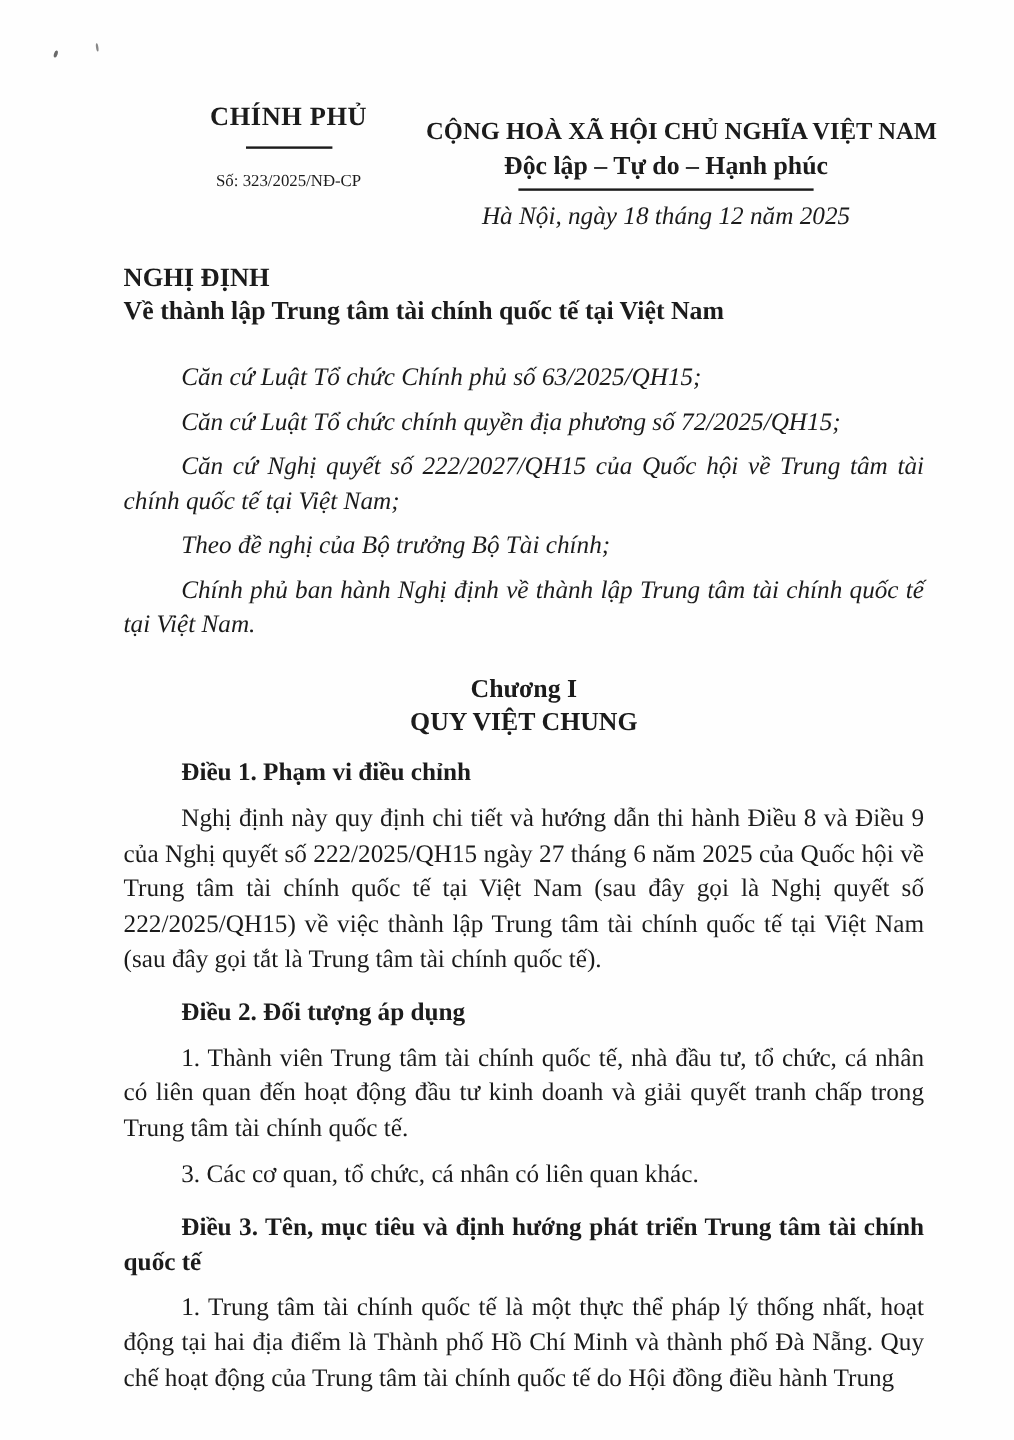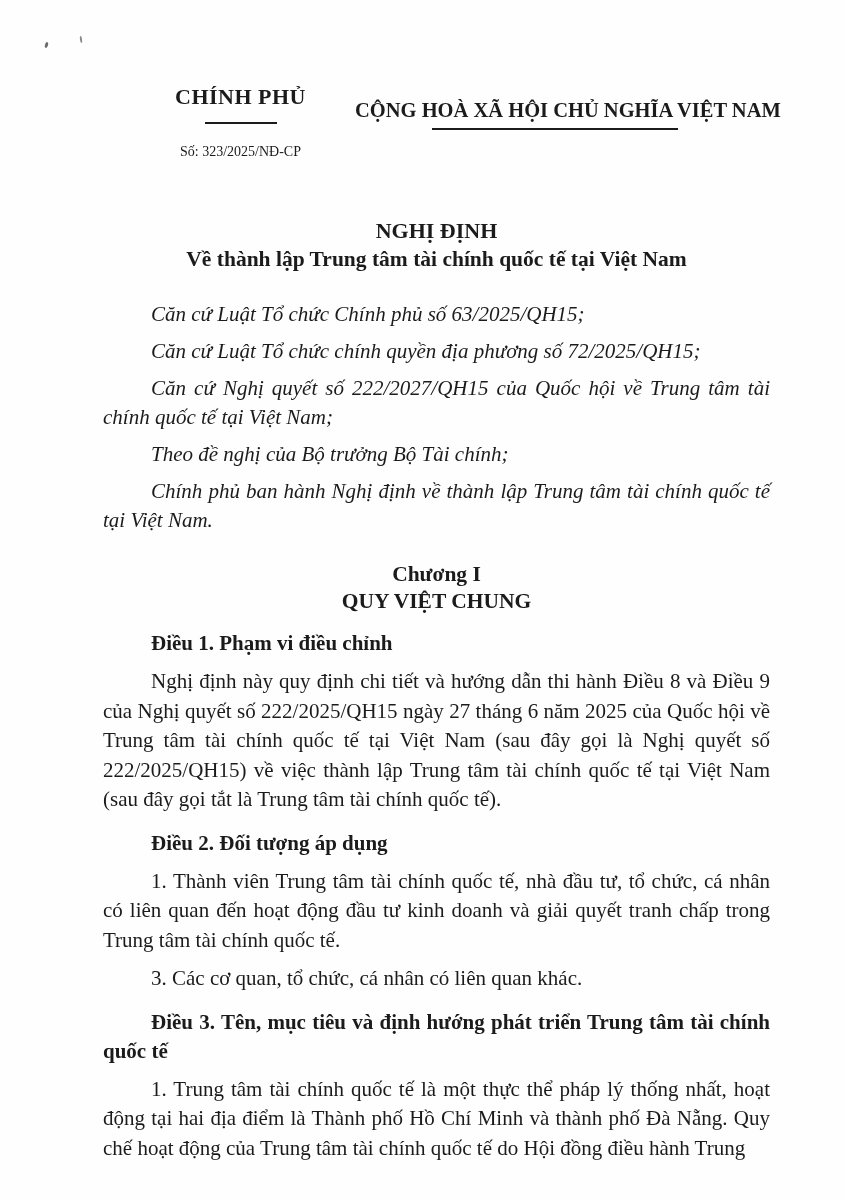--- a/index.html
+++ b/index.html
@@ -66,21 +66,21 @@
   .motto   { font-size: 21.5px; margin-top: 4px; }
   .place-date { margin-top: 9px; font-size: 21px; }
 
   
   .doc-body {
     position: absolute;
     top: 218px;
     left: 103px;
     width: 667px;
   }
-  .title-block { text-align: center; }
+  .title-block { }
   .doc-type    { font-size: 22px; }
   .doc-subject { font-size: 21.5px; margin-top: 3px; }
 
   .preamble { margin-top: 28px; }
   .preamble p {
     margin: 0 0 8px 0;
     text-indent: 48px;
     text-align: justify;
     line-height: 29px;
   }
@@ -113,21 +113,23 @@
   <span class="artifact a2"></span>
 
   <header class="doc-header">
     <div class="hdr-left">
       <div class="org bold">CHÍNH PHỦ</div>
       <hr class="rule rule-short">
       <div class="doc-number">Số:  323/2025/NĐ-CP</div>
     </div>
     <div class="hdr-right">
       <div class="country bold">CỘNG HOÀ XÃ HỘI CHỦ NGHĨA VIỆT NAM</div>
+      <div class="motto bold">Độc lập – Tự do – Hạnh phúc</div>
       <hr class="rule rule-long">
+      <div class="place-date italic">Hà Nội, ngày 18 tháng 12 năm 2025</div>
     </div>
   </header>
 
   <main class="doc-body">
 
     <div class="title-block">
       <div class="doc-type bold">NGHỊ ĐỊNH</div>
       <div class="doc-subject bold">Về thành lập Trung tâm tài chính quốc tế tại Việt Nam</div>
     </div>
 

